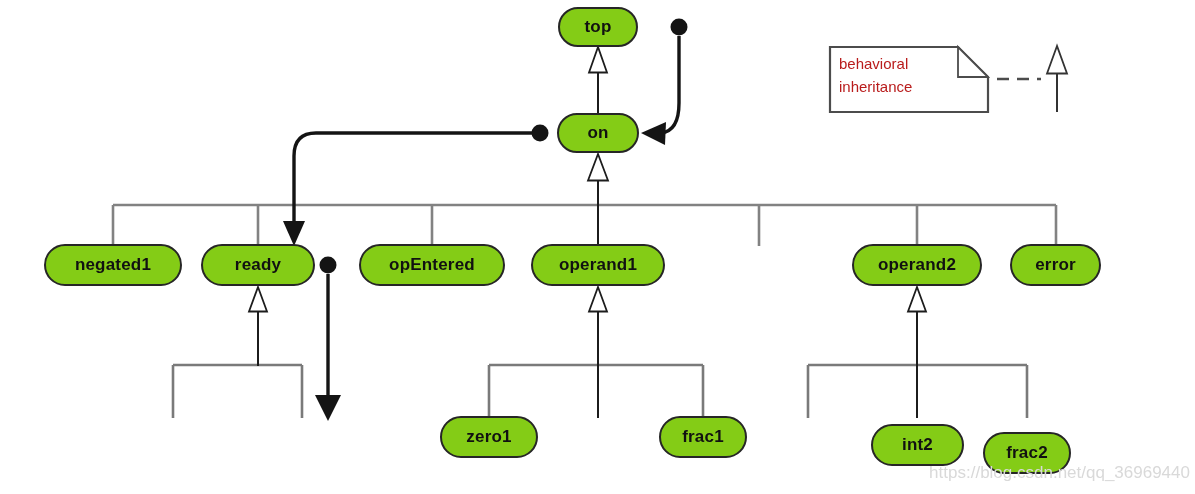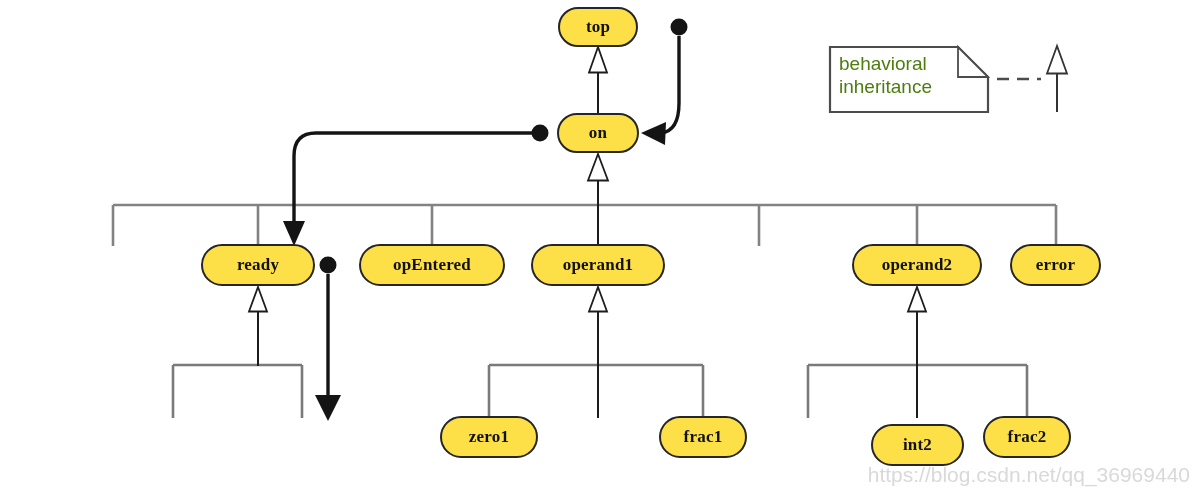--- a/index.html
+++ b/index.html
@@ -10,37 +10,36 @@
     overflow:hidden;
     font-family:"Liberation Sans", sans-serif;
   }
   .layer{position:absolute;left:0;top:0;}
   .node{
     position:absolute;
     box-sizing:border-box;
     height:42px;
     border:2.2px solid #262626;
     border-radius:22px;
-    background:#fde047;
+    background:#84cc16;
     display:flex;align-items:center;justify-content:center;
     font-weight:bold;font-size:17px;color:#111;
     letter-spacing:0.2px;
     z-index:2;
-    font-family:Liberation Serif, serif;
   }
   .node.small{height:40px;}
   .legend-text{
     position:absolute;left:839px;top:52px;
     width:140px;
-    font-size:19px;line-height:23px;color:#4d7c0f;
+    font-size:15px;line-height:23px;color:#b91c1c;
     z-index:3;
   }
   .watermark{
     position:absolute;right:5px;top:463px;
-    font-size:21px;color:#d9d9d9;
+    font-size:17px;color:#d9d9d9;
     z-index:3;
   }
 </style>
 </head>
 <body>
 
 <div class="stage">
 
   <svg class="layer" width="1195" height="494" viewBox="0 0 1195 494">
 
@@ -102,30 +101,31 @@
       <path d="M958 47 L988 77 L958 77 Z" fill="#ffffff" stroke="#4c4c4c" stroke-width="1.8"></path>
       <path d="M997 79 H1041" stroke="#4c4c4c" stroke-width="2.6" stroke-dasharray="12 8" fill="none"></path>
       <path d="M1057 74 V112" stroke="#333333" stroke-width="2" fill="none"></path>
       <polygon points="1057,46 1047,73.5 1067,73.5" fill="#ffffff" stroke="#333333" stroke-width="1.8"></polygon>
     </g>
   </svg>
 
   <div class="node small" style="left:558px;top:7px;width:80px;">top</div>
   <div class="node small" style="left:557px;top:113px;width:82px;">on</div>
 
+  <div class="node" style="left:44px;top:244px;width:138px;">negated1</div>
   <div class="node" style="left:359px;top:244px;width:146px;">opEntered</div>
   <div class="node" style="left:201px;top:244px;width:114px;">ready</div>
   <div class="node" style="left:531px;top:244px;width:134px;">operand1</div>
   <div class="node" style="left:852px;top:244px;width:130px;">operand2</div>
   <div class="node" style="left:1010px;top:244px;width:91px;">error</div>
 
   <div class="node" style="left:440px;top:416px;width:98px;">zero1</div>
   <div class="node" style="left:659px;top:416px;width:88px;">frac1</div>
   <div class="node" style="left:871px;top:424px;width:93px;">int2</div>
-  <div class="node" style="left:983px;top:416px;width:88px;">frac2</div>
+  <div class="node" style="left:983px;top:432px;width:88px;">frac2</div>
 
   <div class="legend-text">
     <div>behavioral</div>
     <div>inheritance</div>
   </div>
 
   <div class="watermark">https://blog.csdn.net/qq_36969440</div>
 </div>
 
 </body></html>

